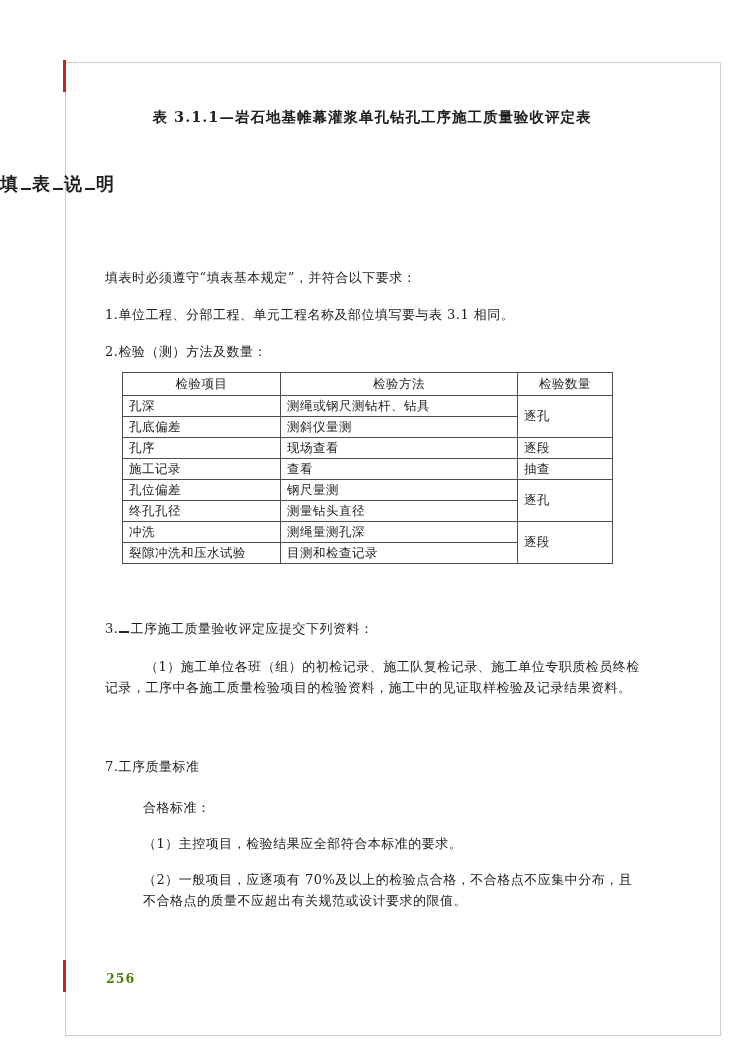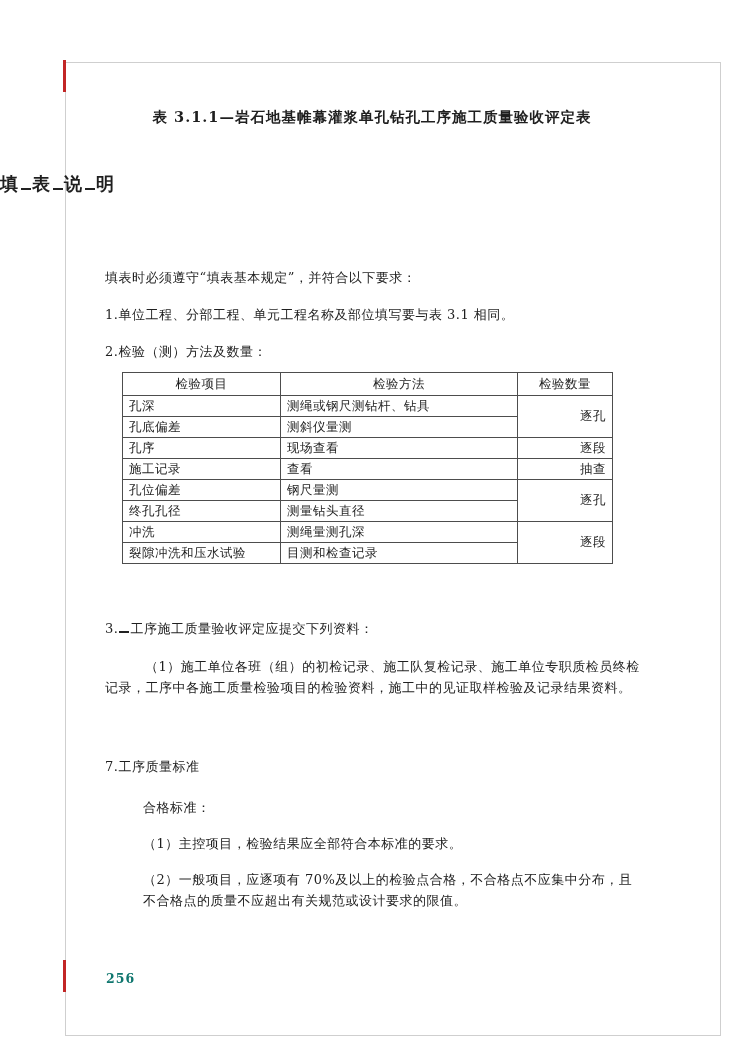--- a/index.html
+++ b/index.html
@@ -58,25 +58,25 @@
   }
   .vtable th, .vtable td {
     border:1px solid #4d4d4d;
     height:21px;
     padding:0 6px;
     font-weight:normal;
     letter-spacing:0.5px;
     overflow:hidden;
   }
   .vtable th { text-align:center; height:23px; }
-  .vtable td.qty { text-align:right; }
+  .vtable td.qty { text-align:left; }
 
   .page-num {
     position:absolute; top:971px; left:106px;
-    color:#0f766e; font-weight:bold; font-size:12.5px;
+    color:#4d7c0f; font-weight:bold; font-size:12.5px;
     letter-spacing:1px;
   }
 </style>
 </head>
 <body>
 
 <div class="page">
 
   <div class="page-frame"></div>
   <div class="rev-bar top"></div>

